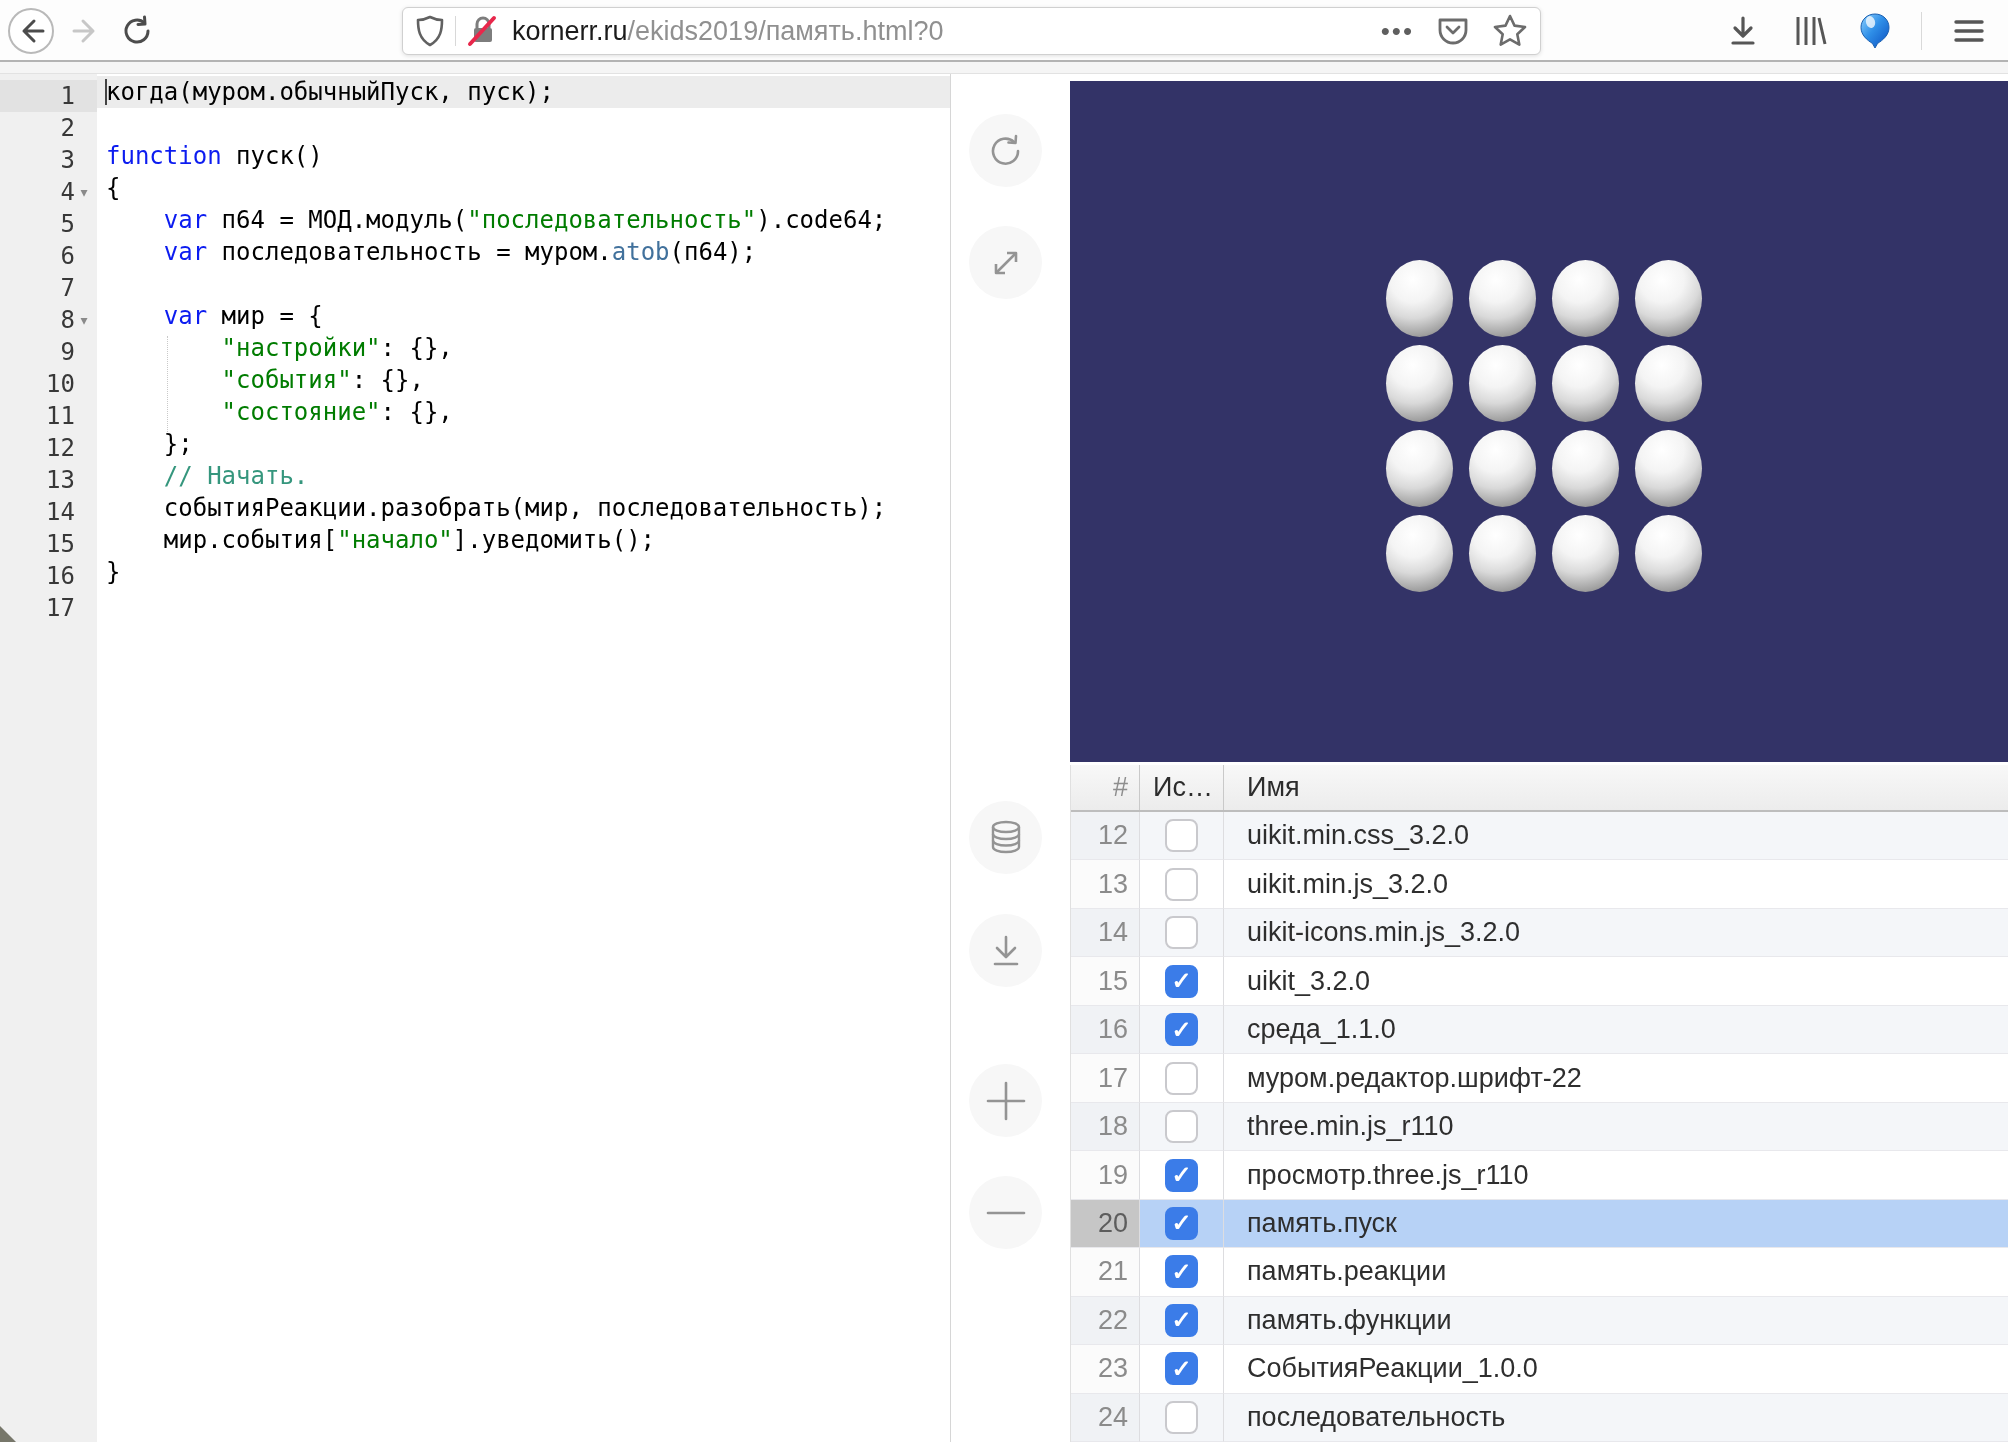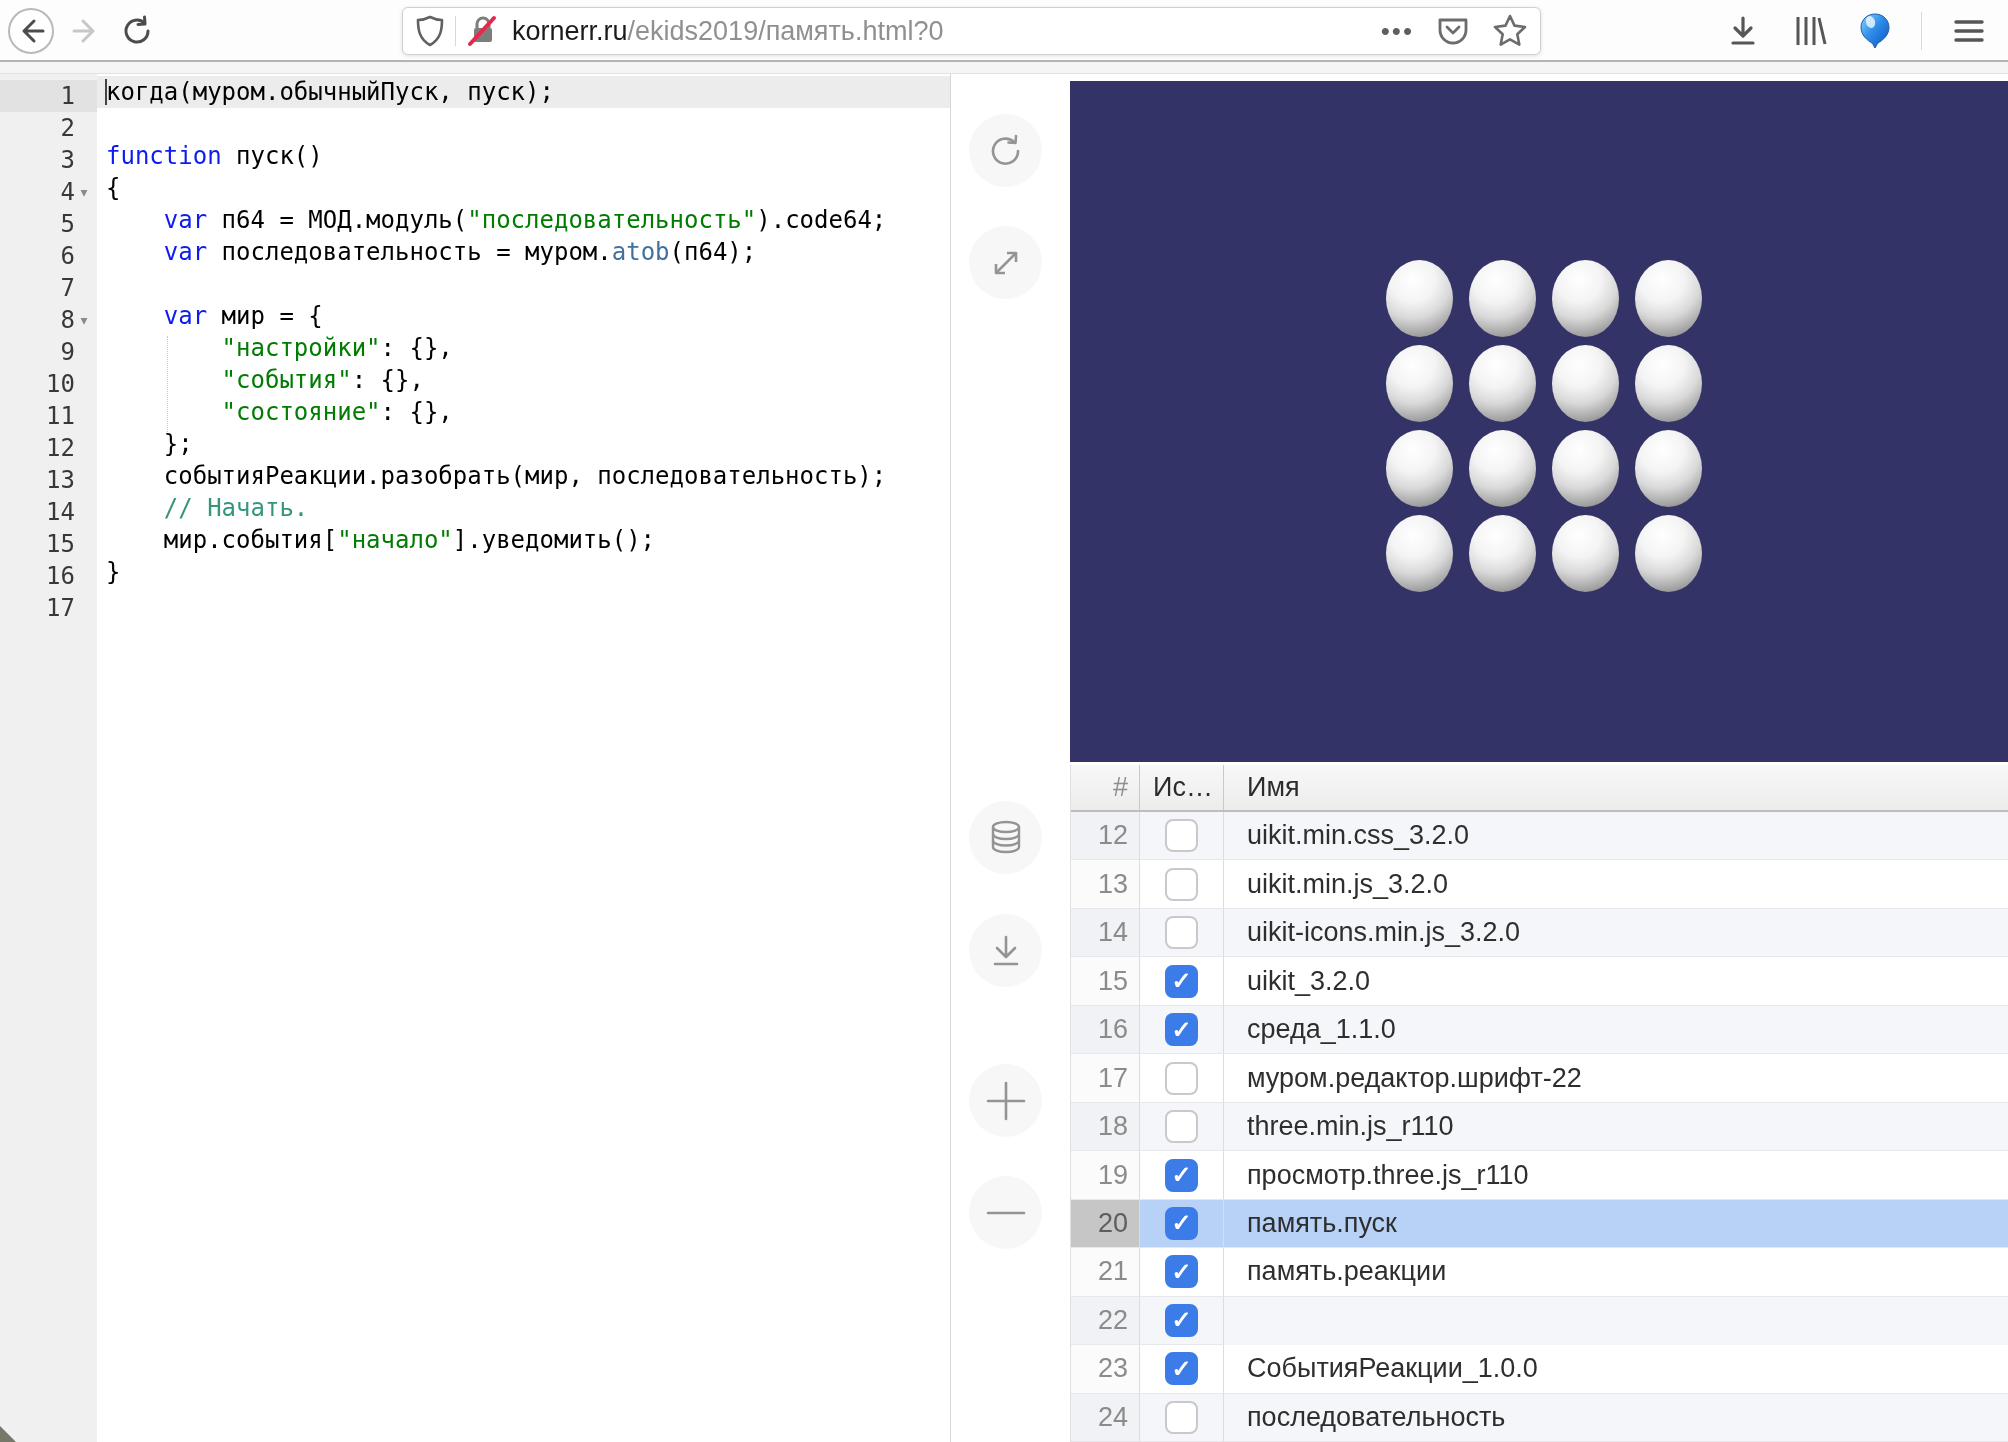--- a/index.html
+++ b/index.html
@@ -254,22 +254,22 @@
       <div class="code-line"><span class="tok-k">function</span><span class="tok-p"> пуск()</span></div>
       <div class="code-line"><span class="tok-p">{</span></div>
       <div class="code-line"><span class="tok-p">    </span><span class="tok-k">var</span><span class="tok-p"> п64 = МОД.модуль(</span><span class="tok-s">"последовательность"</span><span class="tok-p">).code64;</span></div>
       <div class="code-line"><span class="tok-p">    </span><span class="tok-k">var</span><span class="tok-p"> последовательность = муром.</span><span class="tok-f">atob</span><span class="tok-p">(п64);</span></div>
       <div class="code-line"></div>
       <div class="code-line"><span class="tok-p">    </span><span class="tok-k">var</span><span class="tok-p"> мир = {</span></div>
       <div class="code-line"><span class="tok-p">        </span><span class="tok-s">"настройки"</span><span class="tok-p">: {},</span></div>
       <div class="code-line"><span class="tok-p">        </span><span class="tok-s">"события"</span><span class="tok-p">: {},</span></div>
       <div class="code-line"><span class="tok-p">        </span><span class="tok-s">"состояние"</span><span class="tok-p">: {},</span></div>
       <div class="code-line"><span class="tok-p">    };</span></div>
+      <div class="code-line"><span class="tok-p">    </span><span class="tok-c">// Начать.</span></div>
       <div class="code-line"><span class="tok-p">    событияРеакции.разобрать(мир, последовательность);</span></div>
-      <div class="code-line"><span class="tok-p">    </span><span class="tok-c">// Начать.</span></div>
       <div class="code-line"><span class="tok-p">    мир.события[</span><span class="tok-s">"начало"</span><span class="tok-p">].уведомить();</span></div>
       <div class="code-line"><span class="tok-p">}</span></div>
     </div>
   <div class="indent-guide"></div>
 </div>
 
 <div class="pane-divider"></div>
 
 <div class="belt-btn" style="top:114px;">
   <svg width="38" height="38" viewBox="0 0 38 38">
@@ -404,20 +404,21 @@
         <div class="td-use">
           <div class="checkbox on">✓</div>
         </div>
         <div class="td-name">память.реакции</div>
       </div>
       <div class="tr stripe">
         <div class="td-num">22</div>
         <div class="td-use">
           <div class="checkbox on">✓</div>
         </div>
+        <div class="td-name">память.функции</div>
       </div>
       <div class="tr">
         <div class="td-num">23</div>
         <div class="td-use">
           <div class="checkbox on">✓</div>
         </div>
         <div class="td-name">СобытияРеакции_1.0.0</div>
       </div>
       <div class="tr stripe">
         <div class="td-num">24</div>

